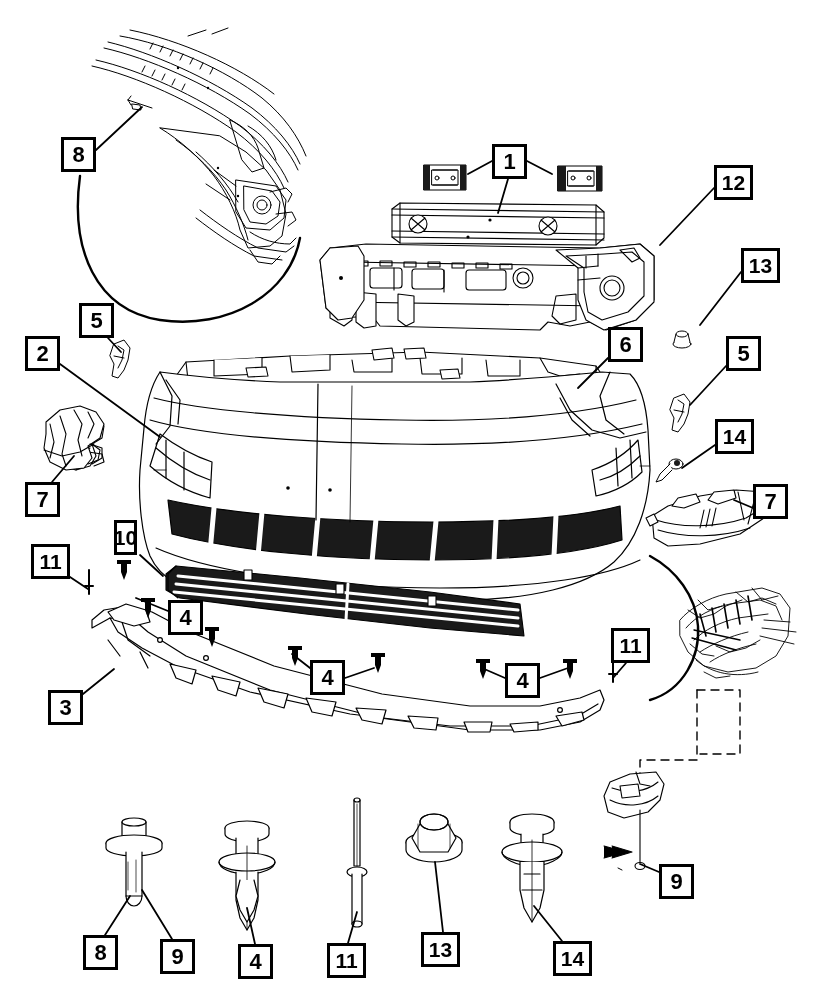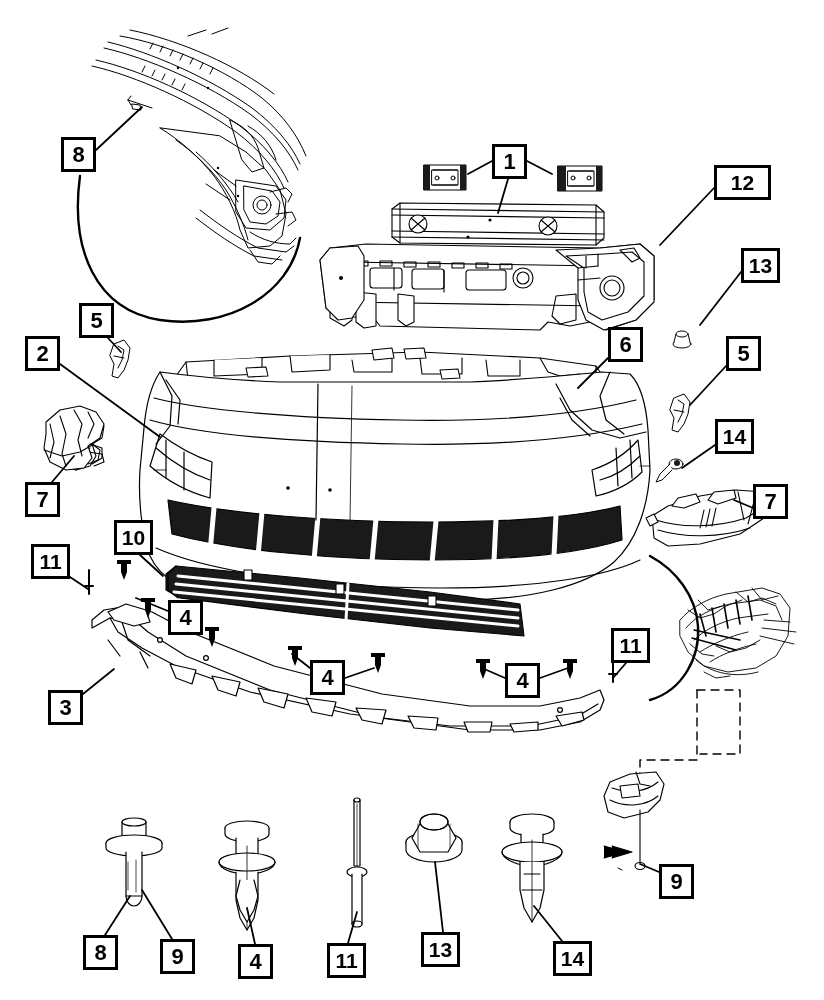--- a/index.html
+++ b/index.html
@@ -492,21 +492,21 @@
     </g>
   </svg>
 
   <div id="callout-container">
       <div class="callout sz1" style="left: 61px; top: 137px; width: 35px; height: 35px;">
         <span>8</span>
       </div>
       <div class="callout sz1" style="left: 492px; top: 144px; width: 35px; height: 35px;">
         <span>1</span>
       </div>
-      <div class="callout sz2" style="left: 714px; top: 165px; width: 57px; height: 35px;">
+      <div class="callout sz2" style="left: 714px; top: 165px; width: 39px; height: 35px;">
         <span>12</span>
       </div>
       <div class="callout sz2" style="left: 741px; top: 248px; width: 39px; height: 35px;">
         <span>13</span>
       </div>
       <div class="callout sz1" style="left: 79px; top: 303px; width: 35px; height: 35px;">
         <span>5</span>
       </div>
       <div class="callout sz1" style="left: 25px; top: 336px; width: 35px; height: 35px;">
         <span>2</span>
@@ -519,21 +519,21 @@
       </div>
       <div class="callout sz2" style="left: 715px; top: 419px; width: 39px; height: 35px;">
         <span>14</span>
       </div>
       <div class="callout sz1" style="left: 25px; top: 482px; width: 35px; height: 35px;">
         <span>7</span>
       </div>
       <div class="callout sz1" style="left: 753px; top: 484px; width: 35px; height: 35px;">
         <span>7</span>
       </div>
-      <div class="callout sz2" style="left: 114px; top: 520px; width: 39px; height: 35px;">
+      <div class="callout sz2" style="left: 114px; top: 520px; width: 23px; height: 35px;">
         <span>10</span>
       </div>
       <div class="callout sz2" style="left: 31px; top: 544px; width: 39px; height: 35px;">
         <span>11</span>
       </div>
       <div class="callout sz1" style="left: 168px; top: 600px; width: 35px; height: 35px;">
         <span>4</span>
       </div>
       <div class="callout sz2" style="left: 611px; top: 628px; width: 39px; height: 35px;">
         <span>11</span>

